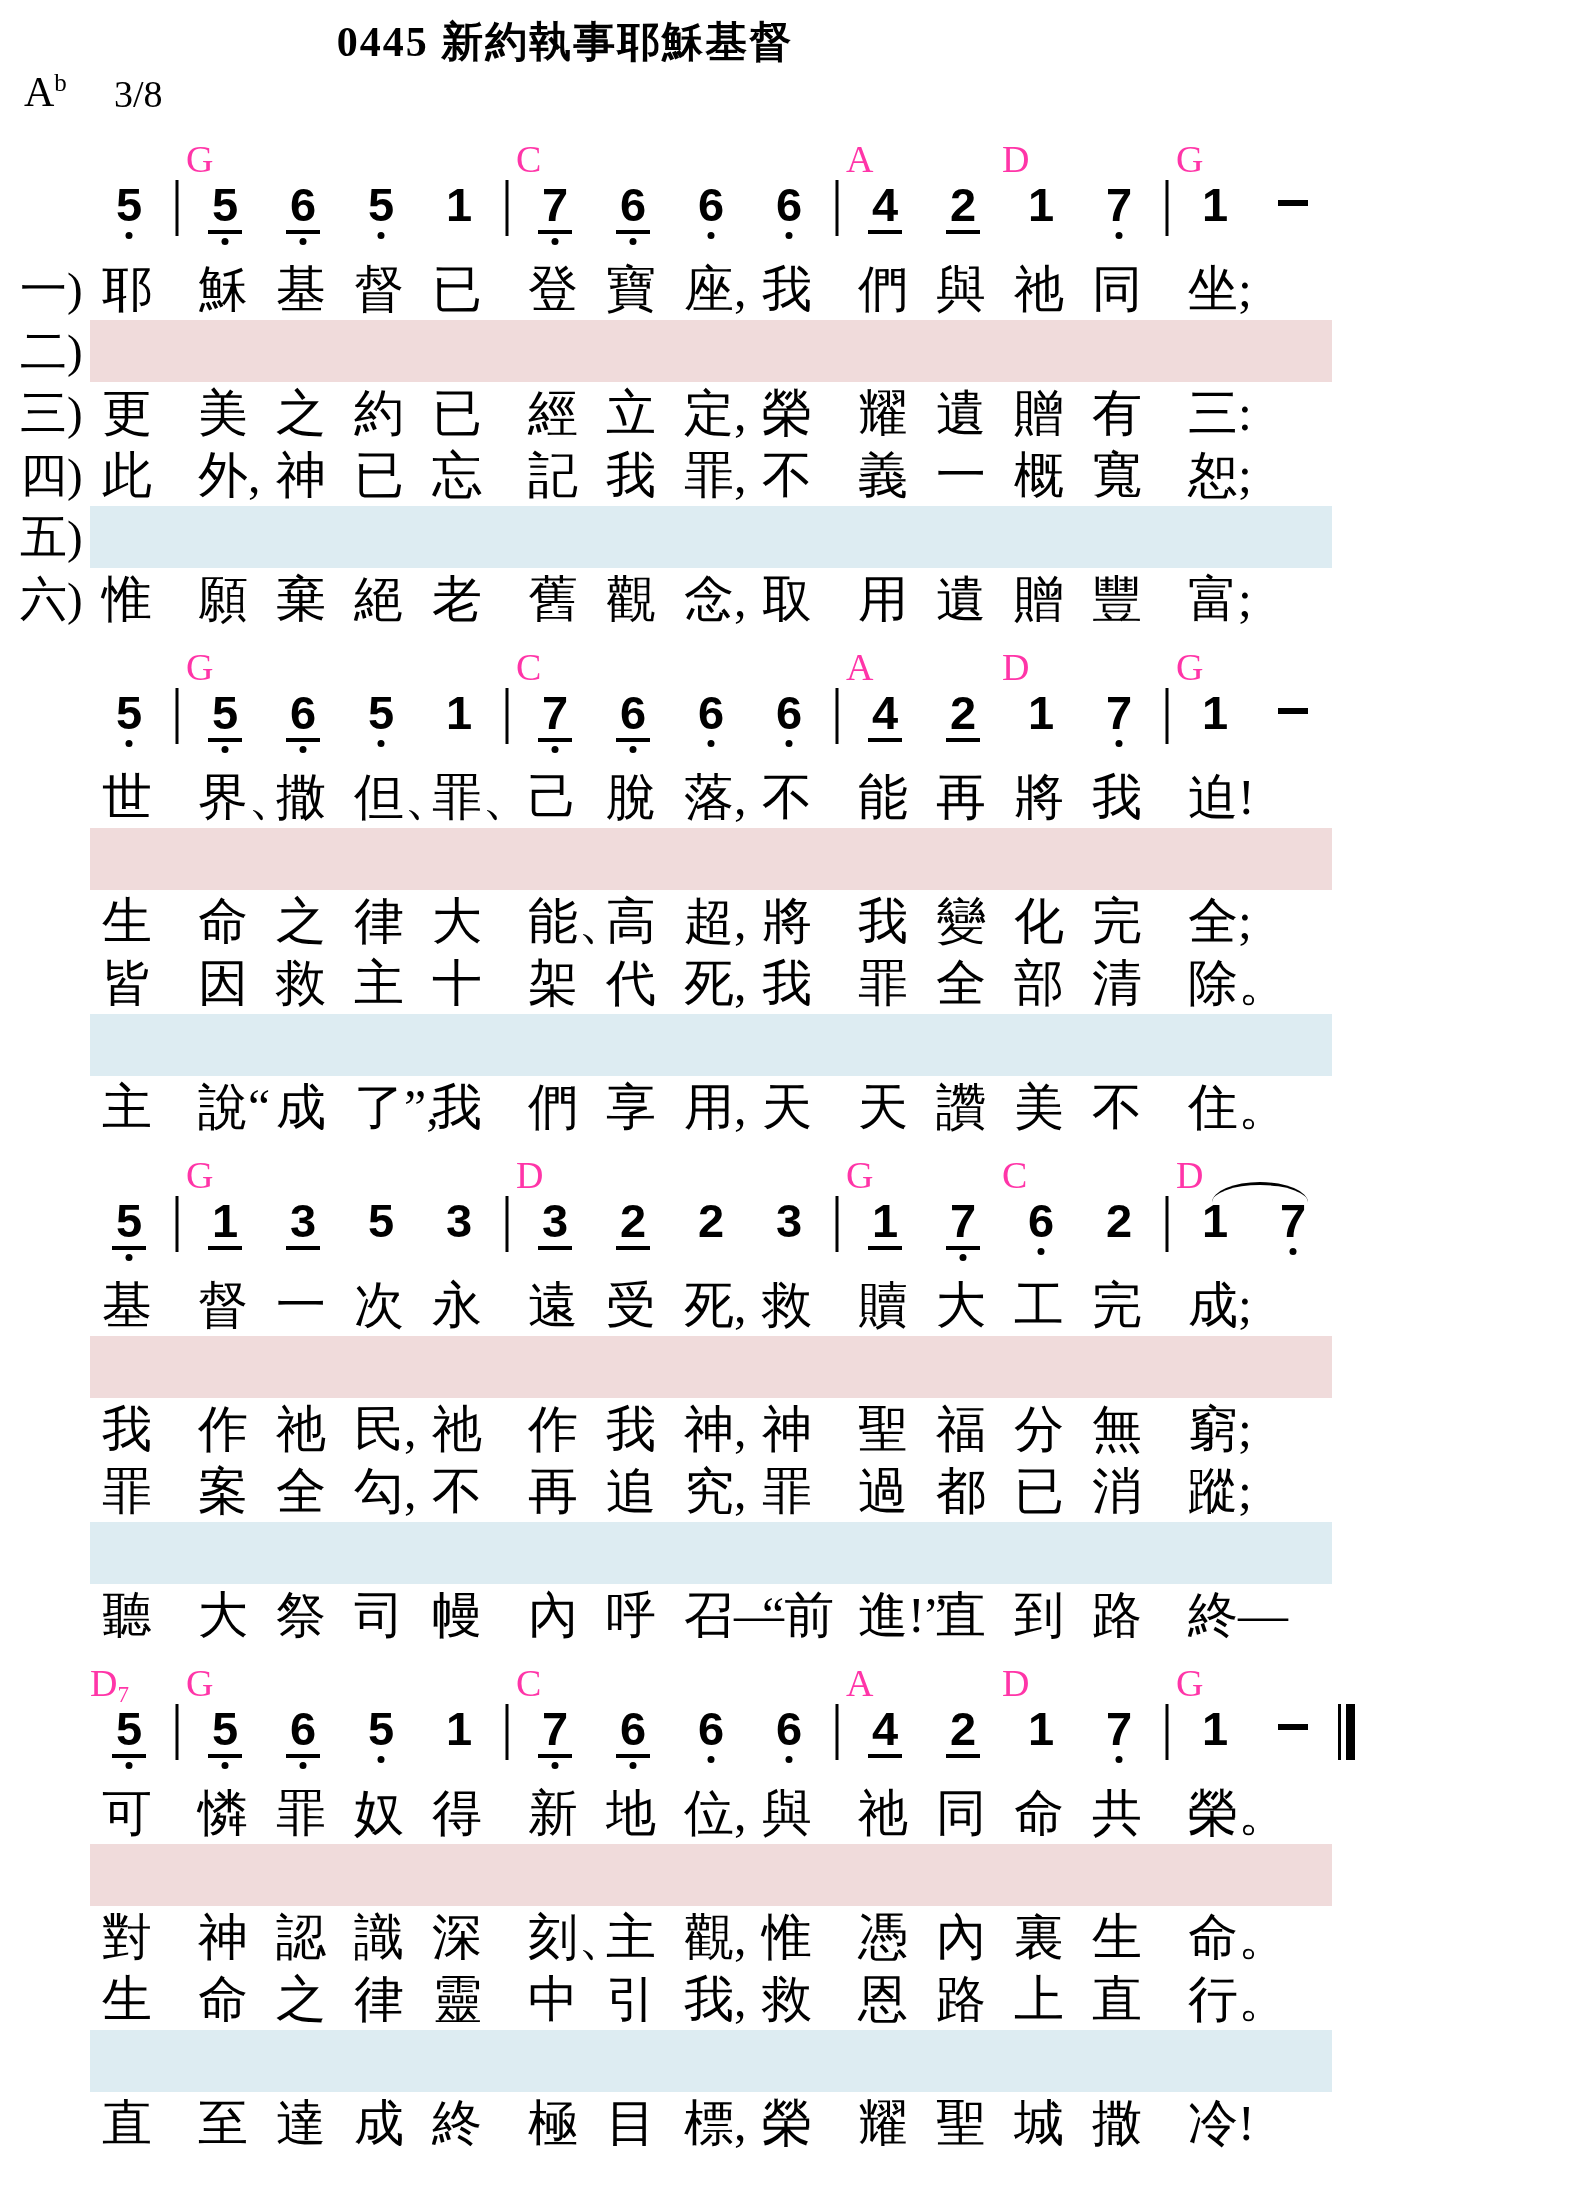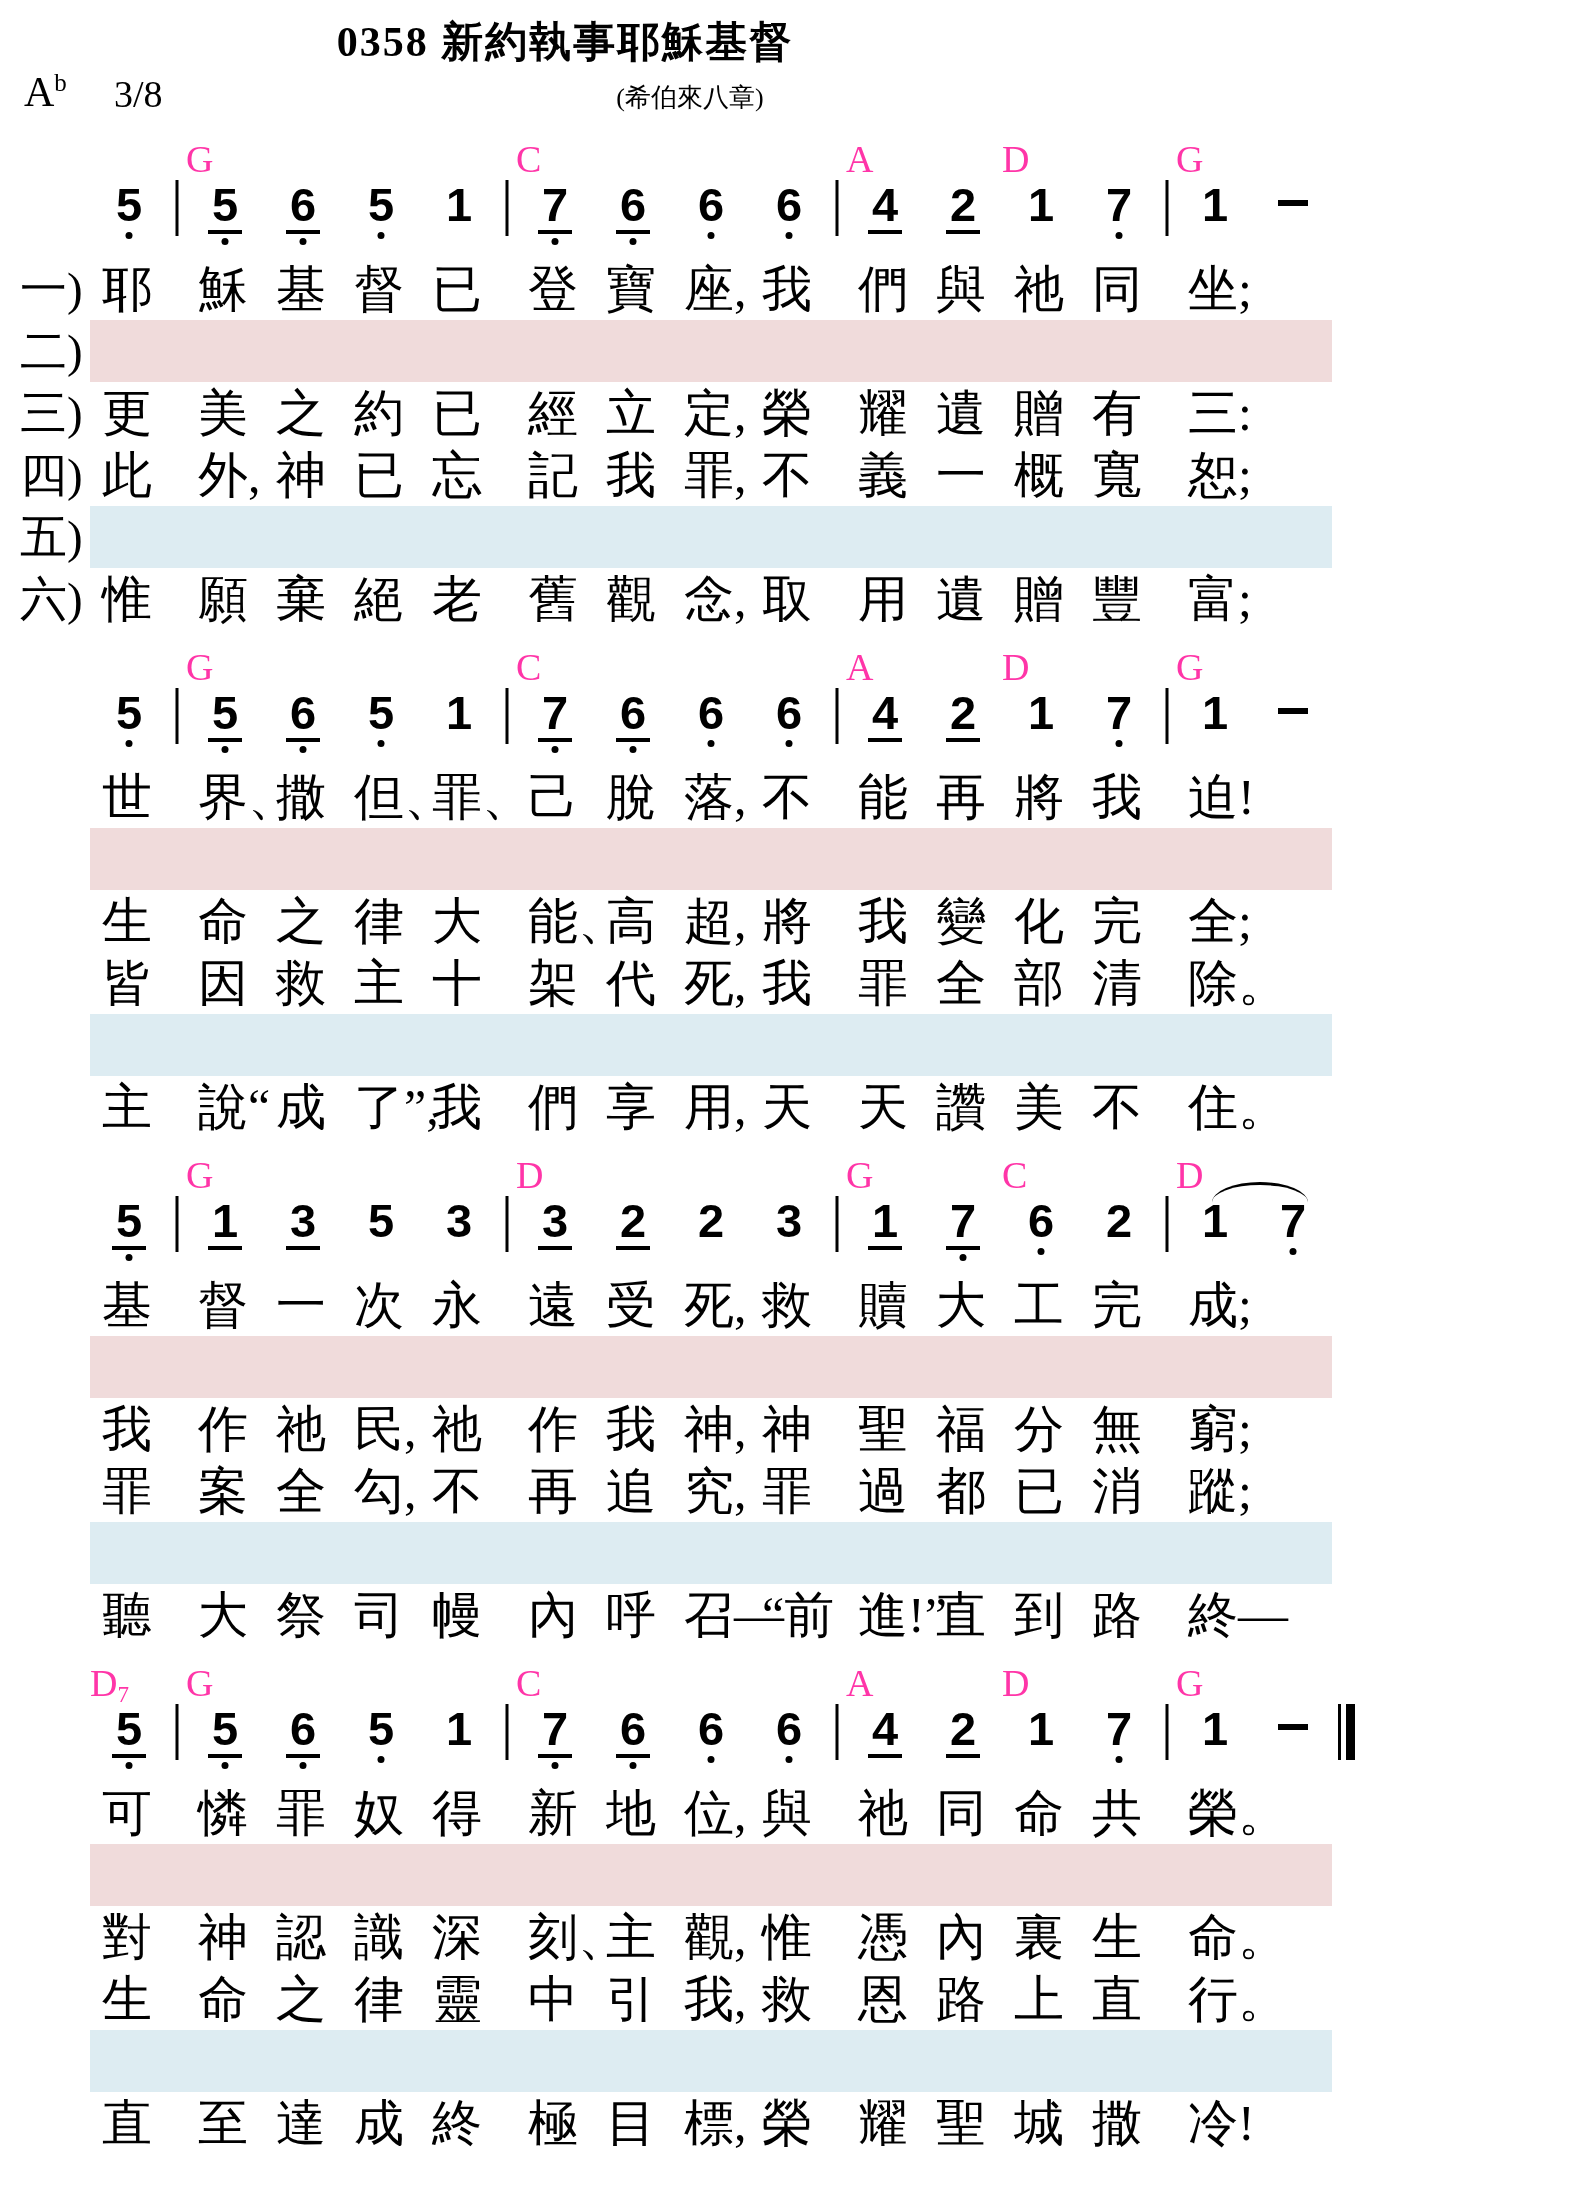--- a/index.html
+++ b/index.html
@@ -36,25 +36,24 @@
   .lcell{font-size:50px;line-height:62px;padding-left:12px;white-space:nowrap;overflow:visible;}
   .prefix{font-size:47px;line-height:62px;white-space:nowrap;}
   .band{position:absolute;left:70px;width:1242px;top:0;height:100%;}
   .band.pink{background:var(--pink,#f0dbdb);}
   .band.blue{background:var(--blue,#ddecf2);}
 </style>
 </head>
 <body>
 
 <div class="sheet">
-  <div class="title">0358 新約執事耶穌基督</div>
+  <div class="title">0445 新約執事耶穌基督</div>
   <div class="header2">
     <span class="keysig"><span>A</span><sup>b</sup></span>
     <span class="timesig">3/8</span>
-    <div class="subtitle">(希伯來八章)</div>
   </div>
   <div id="systems">
       <div class="system">
         <div class="srow chord-row">
           <span class="chord" style="grid-column: 4;">G</span>
           <span class="chord" style="grid-column: 9;">C</span>
           <span class="chord" style="grid-column: 14;">A</span>
           <span class="chord" style="grid-column: 16;">D</span>
           <span class="chord" style="grid-column: 19;">G</span>
         </div>

